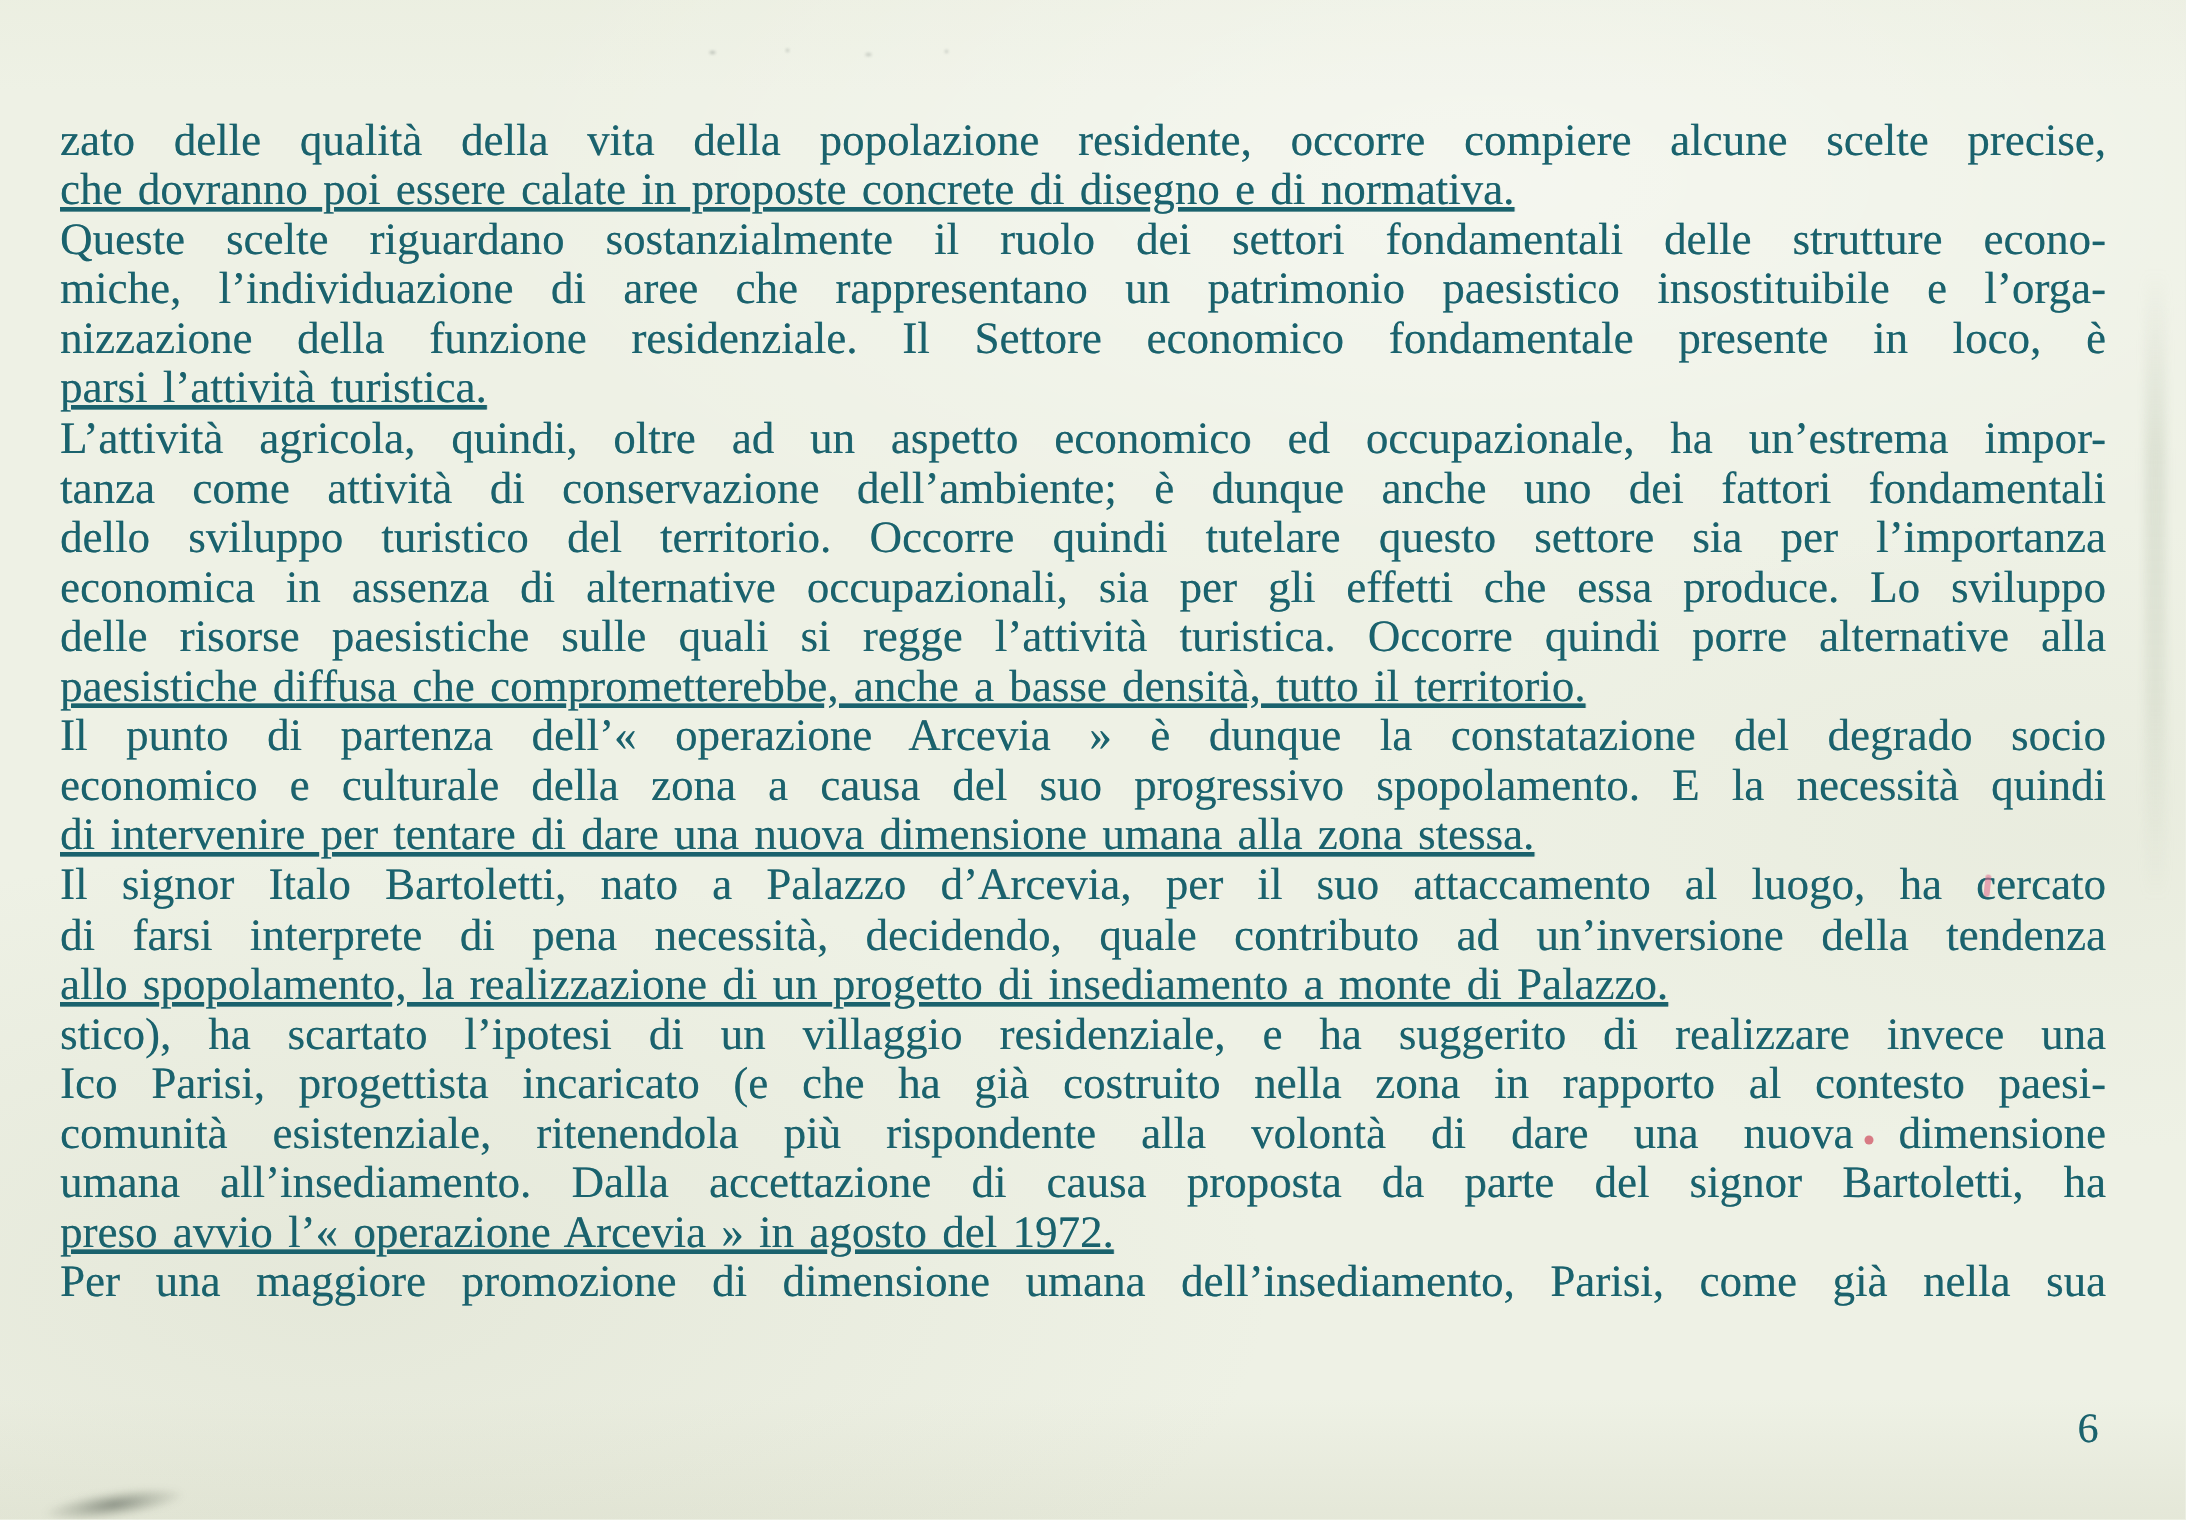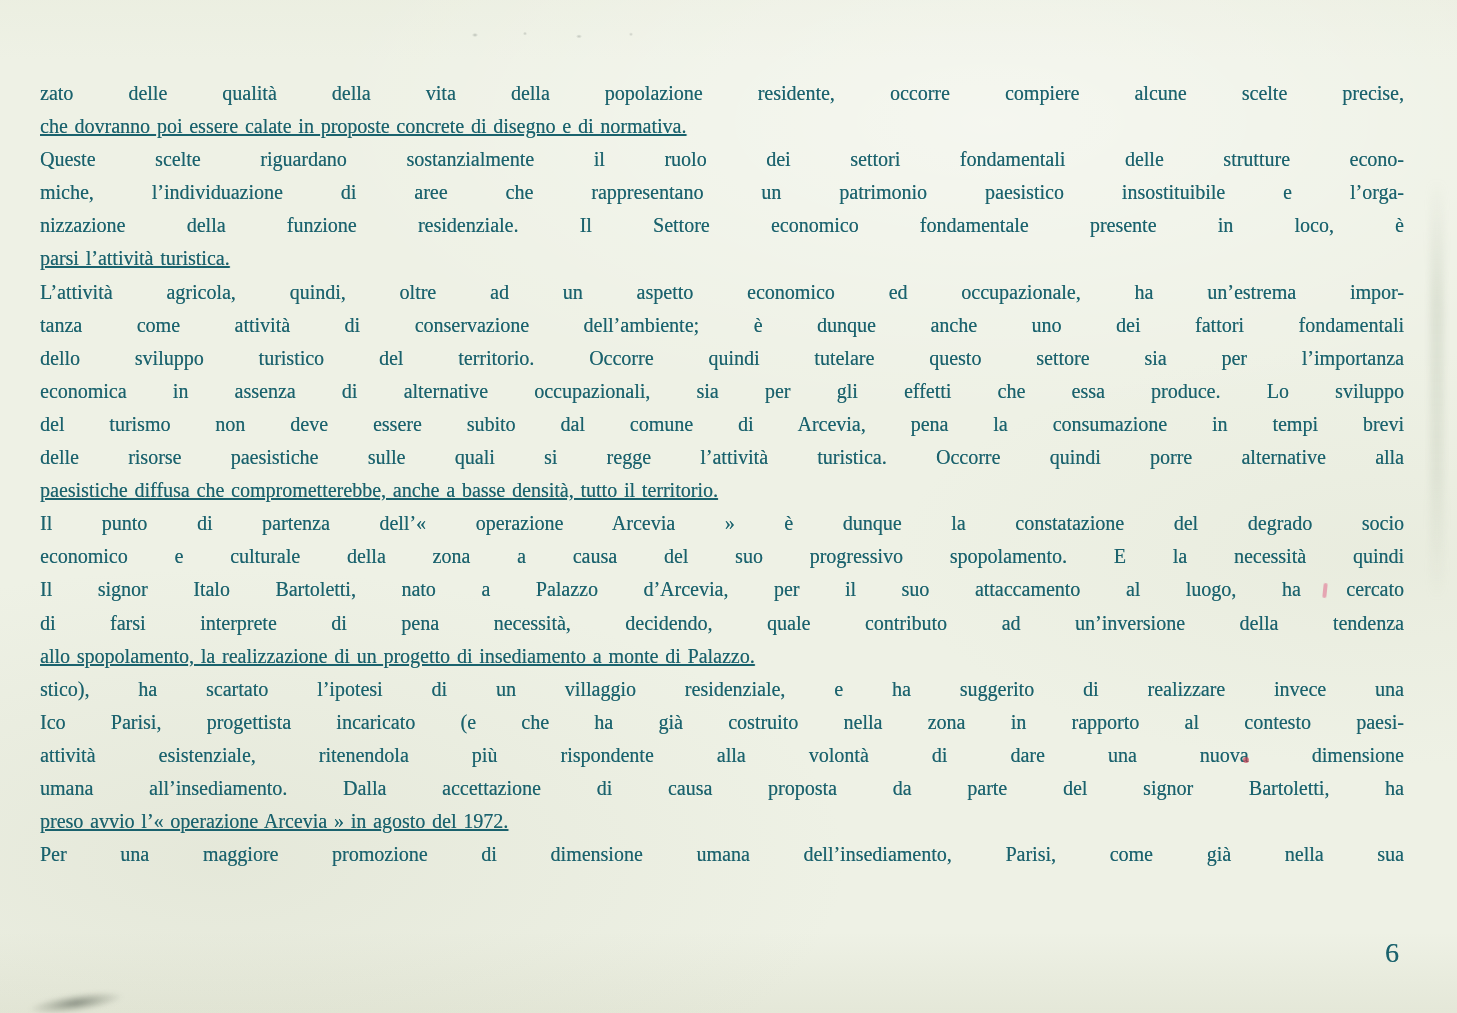--- a/index.html
+++ b/index.html
@@ -14,21 +14,21 @@
     background:
       radial-gradient(1100px 480px at 68% 12%, rgba(255,255,255,0.40), transparent 62%),
       radial-gradient(900px 420px at 15% 85%, rgba(196,200,176,0.22), transparent 70%),
       radial-gradient(700px 300px at 95% 55%, rgba(210,214,192,0.18), transparent 70%),
       linear-gradient(to bottom, rgba(222,226,204,0.15), rgba(255,255,255,0) 6%, rgba(255,255,255,0) 92%, rgba(203,206,182,0.28)),
       #eef1e5;
   }
   .text-block {
     position: absolute; left: 40px; top: 77px; width: 1364px;
     color: #1a626d;
-    font-size: 20px;
+    font-size: 30px;
     line-height: 33.1px;
     word-spacing: 0.09em;
     text-shadow: 0.2px 0 0.35px rgba(23, 95, 106, 0.6);
   }
   .line {
     text-align: justify;
     text-align-last: justify;
     white-space: normal;
   }
   .line.para-end { text-align-last: left; text-decoration: underline; }
@@ -82,31 +82,31 @@
       <div class="line">zato delle qualità della vita della popolazione residente, occorre compiere alcune scelte precise,</div>
       <div class="line para-end">che dovranno poi essere calate in proposte concrete di disegno e di normativa.</div>
       <div class="line">Queste scelte riguardano sostanzialmente il ruolo dei settori fondamentali delle strutture econo-</div>
       <div class="line">miche, l’individuazione di aree che rappresentano un patrimonio paesistico insostituibile e l’orga-</div>
       <div class="line">nizzazione della funzione residenziale. Il Settore economico fondamentale presente in loco, è</div>
       <div class="line para-end">parsi l’attività turistica.</div>
       <div class="line">L’attività agricola, quindi, oltre ad un aspetto economico ed occupazionale, ha un’estrema impor-</div>
       <div class="line">tanza come attività di conservazione dell’ambiente; è dunque anche uno dei fattori fondamentali</div>
       <div class="line">dello sviluppo turistico del territorio. Occorre quindi tutelare questo settore sia per l’importanza</div>
       <div class="line">economica in assenza di alternative occupazionali, sia per gli effetti che essa produce. Lo sviluppo</div>
-      <div class="line">del turismo non deve essere subito dal comune di Arcevia, pena la consumazione in tempi brevi</div>
       <div class="line">delle risorse paesistiche sulle quali si regge l’attività turistica. Occorre quindi porre alternative alla</div>
       <div class="line para-end">paesistiche diffusa che comprometterebbe, anche a basse densità, tutto il territorio.</div>
       <div class="line">Il punto di partenza dell’« operazione Arcevia » è dunque la constatazione del degrado socio</div>
       <div class="line">economico e culturale della zona a causa del suo progressivo spopolamento. E la necessità quindi</div>
+      <div class="line para-end">di intervenire per tentare di dare una nuova dimensione umana alla zona stessa.</div>
       <div class="line">Il signor Italo Bartoletti, nato a Palazzo d’Arcevia, per il suo attaccamento al luogo, ha cercato</div>
       <div class="line">di farsi interprete di pena necessità, decidendo, quale contributo ad un’inversione della tendenza</div>
       <div class="line para-end">allo spopolamento, la realizzazione di un progetto di insediamento a monte di Palazzo.</div>
       <div class="line">stico), ha scartato l’ipotesi di un villaggio residenziale, e ha suggerito di realizzare invece una</div>
       <div class="line">Ico Parisi, progettista incaricato (e che ha già costruito nella zona in rapporto al contesto paesi-</div>
-      <div class="line">attività esistenziale, ritenendola più rispondente alla volontà di dare una nuova dimensione</div>
+      <div class="line">comunità esistenziale, ritenendola più rispondente alla volontà di dare una nuova dimensione</div>
       <div class="line">umana all’insediamento. Dalla accettazione di causa proposta da parte del signor Bartoletti, ha</div>
       <div class="line para-end">preso avvio l’« operazione Arcevia » in agosto del 1972.</div>
       <div class="line">Per una maggiore promozione di dimensione umana dell’insediamento, Parisi, come già nella sua</div>
     </div>
 
   <div class="pink-mark"></div>
   <div class="red-speck"></div>
   <div class="smudge-bottom-left"></div>
 
   <div class="page-number">6</div>

